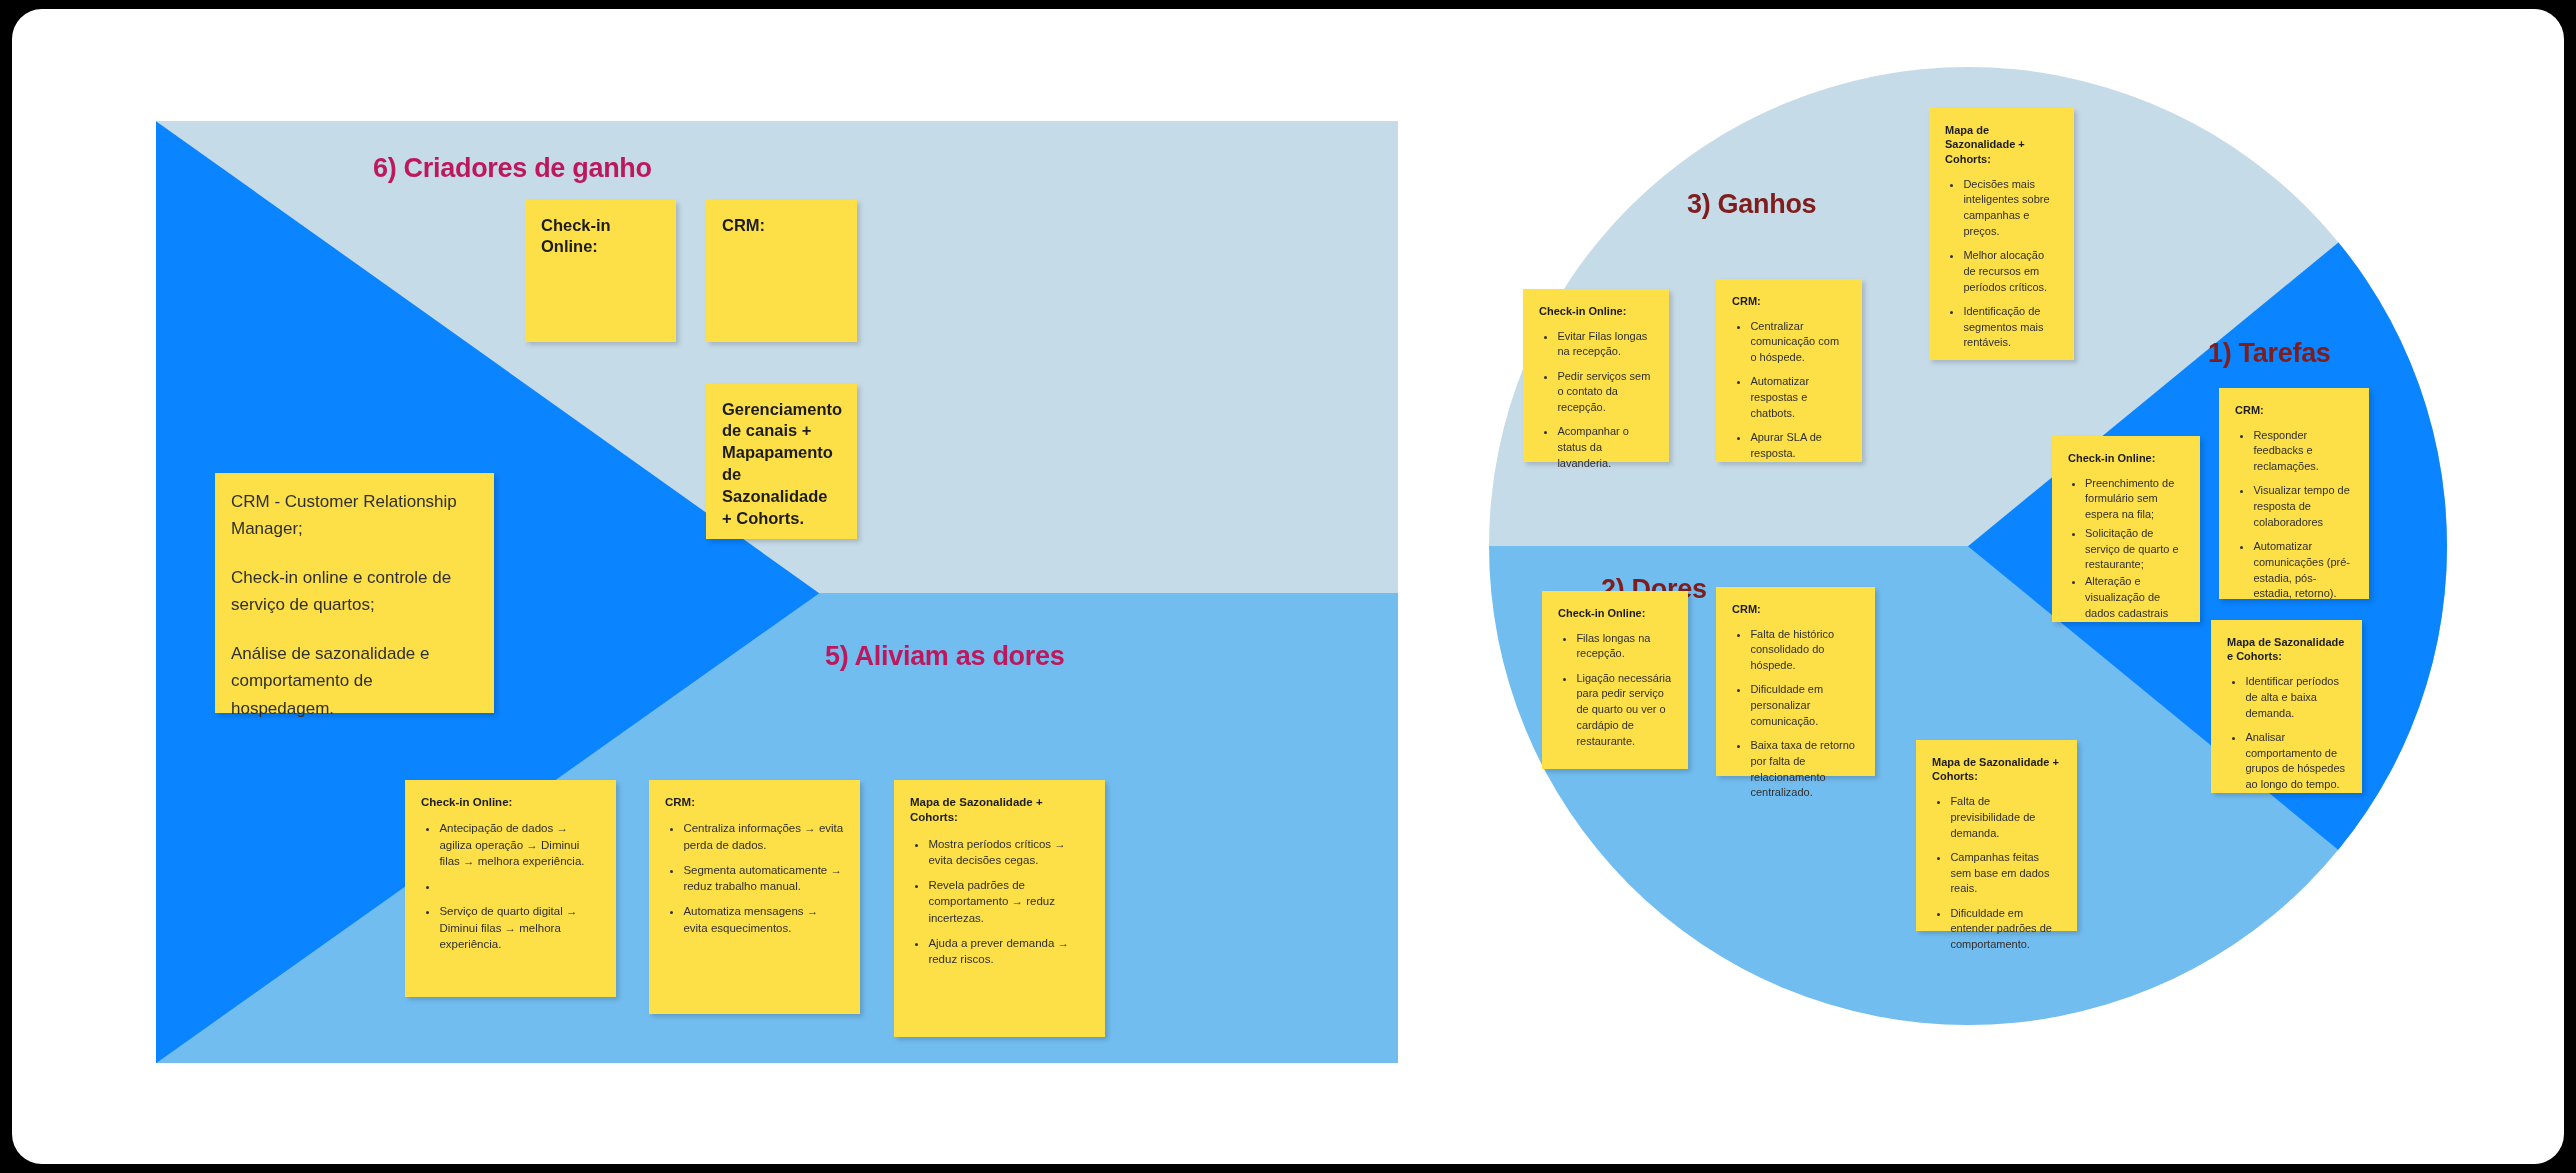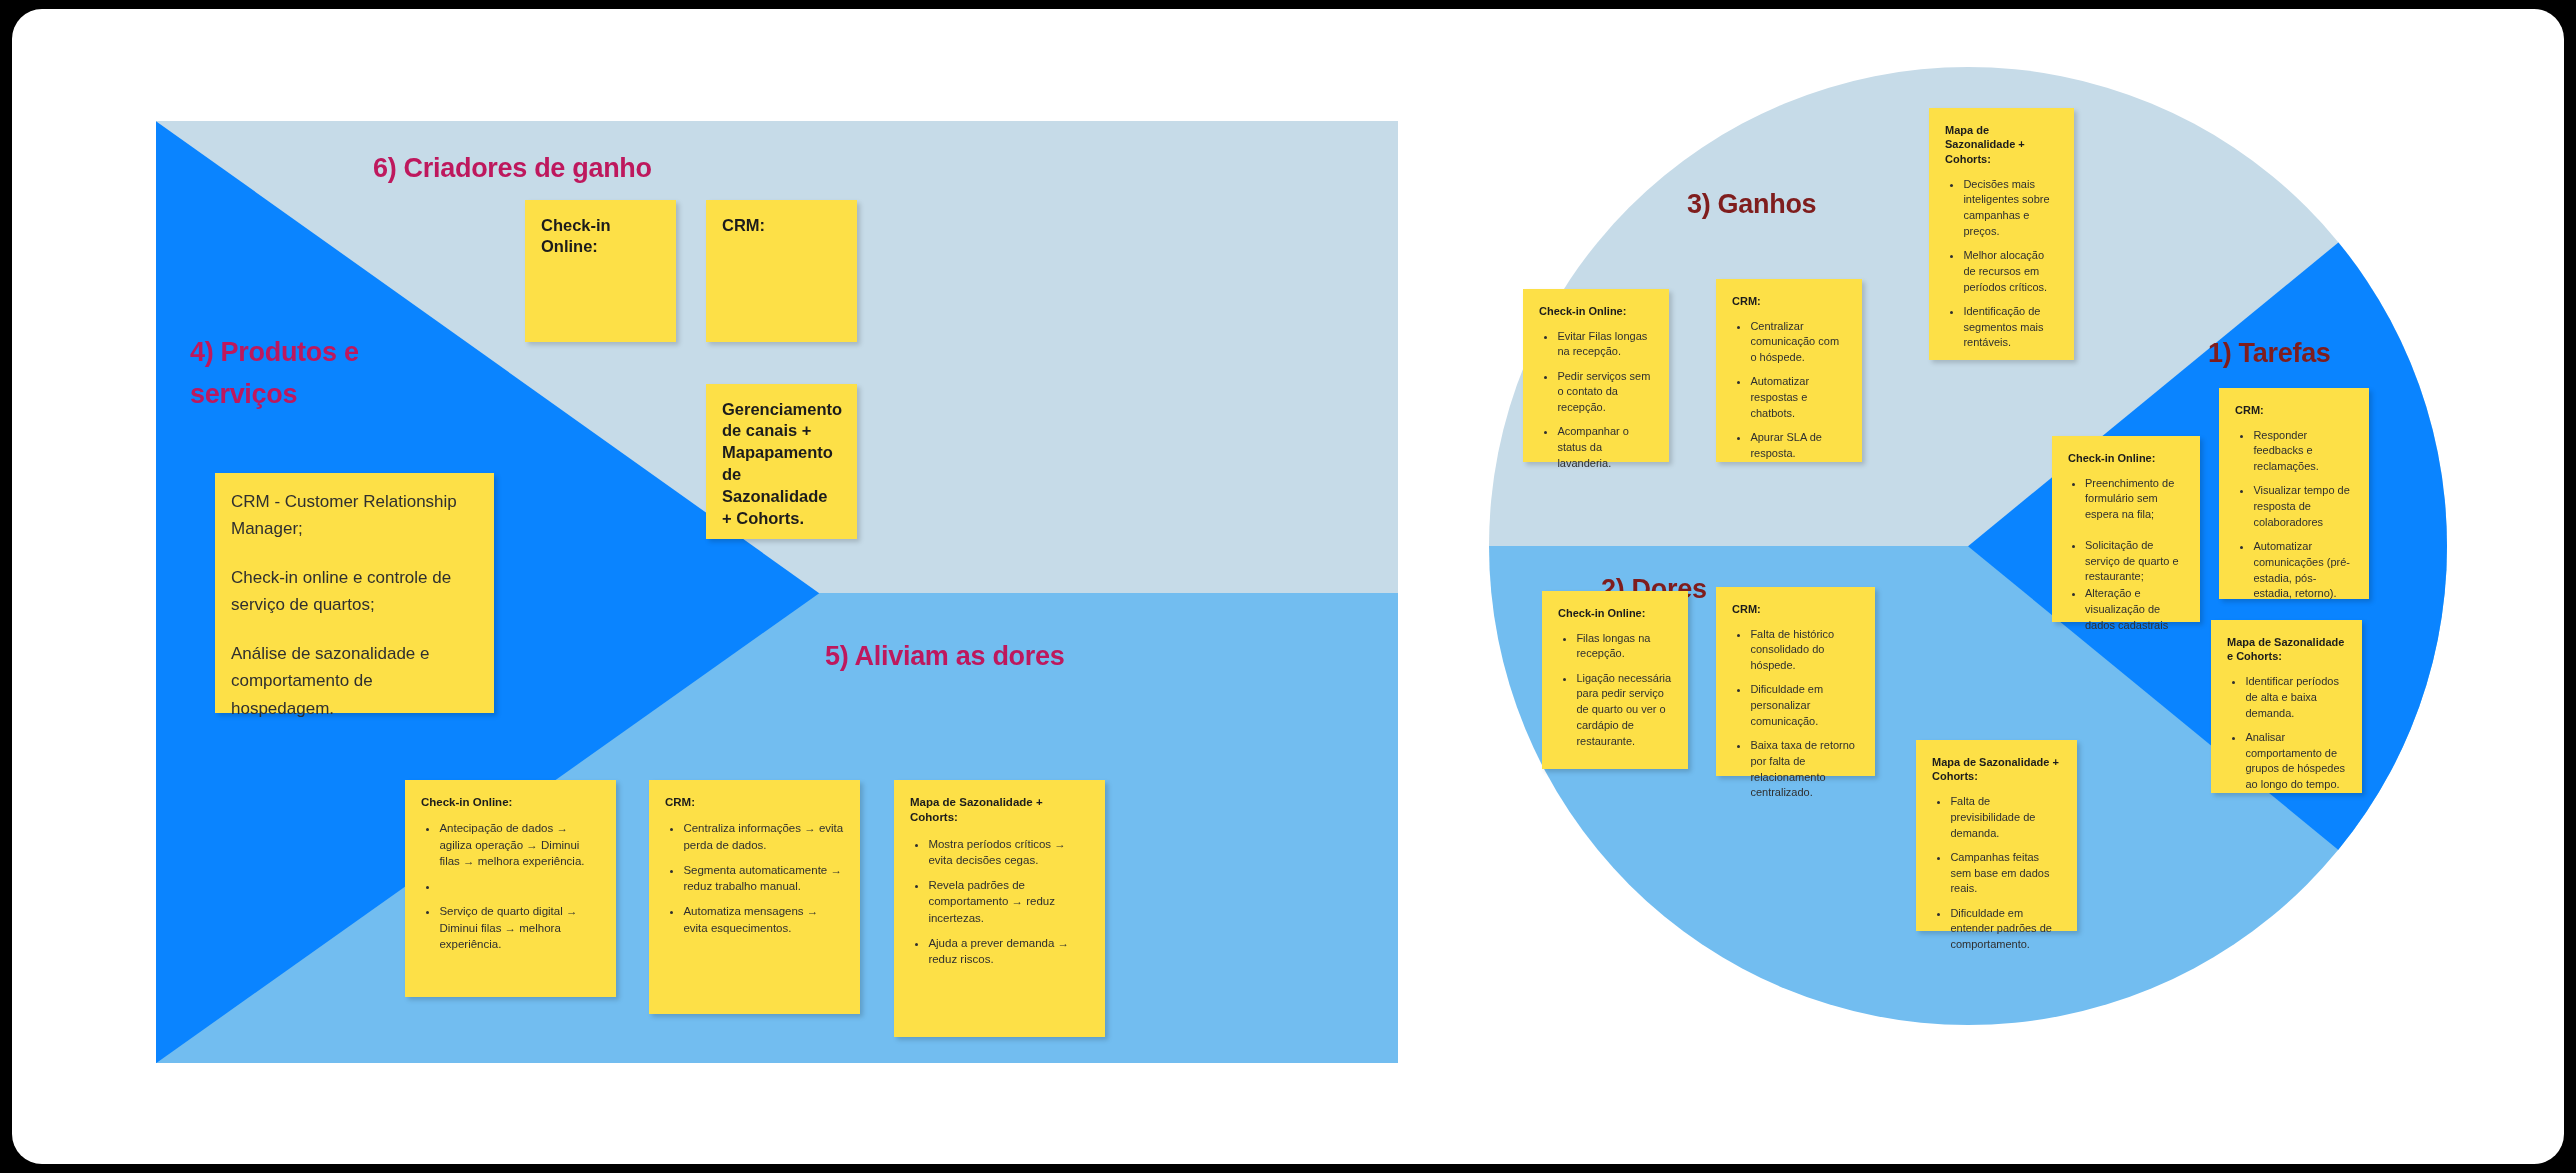--- a/index.html
+++ b/index.html
@@ -135,21 +135,20 @@
 <div id="canvas-frame">
 
   <div id="vp-square">
     <div class="vp-layer">
       <div class="vp-top-band"></div>
       <div class="vp-bottom-band"></div>
       <div class="vp-wedge"></div>
     </div>
 
     <div class="vp-title" id="title-gain-creators">6) Criadores de ganho</div>
-    <div class="vp-title" id="title-products">4) Produtos e serviços</div>
     <div class="vp-title" id="title-pain-reliev">5) Aliviam as dores</div>
 
     <div class="note n-lg" style="left:59px; top:352px; width:279px; height:240px;">
       <p class="body-line">CRM - Customer Relationship Manager;</p>
       <p class="blank-line"></p>
       <p class="body-line">Check-in online e controle de serviço de quartos;</p>
       <p class="blank-line"></p>
       <p class="body-line">Análise de sazonalidade e comportamento de hospedagem.</p>
     </div>
 
@@ -253,21 +252,21 @@
       <ul>
         <li>Falta de previsibilidade de demanda.</li>
         <li>Campanhas feitas sem base em dados reais.</li>
         <li>Dificuldade em entender padrões de comportamento.</li>
       </ul>
     </div>
 
     <div class="note n-sm" style="left:563px; top:369px; width:148px; height:186px;">
       <div class="note-title">Check-in Online:</div>
       <ul class="tight" style="padding-left:17px;">
-        <li style="margin-bottom:15px;">Preenchimento de formulário sem espera na fila;</li>
+        <li style="margin-bottom:3px;">Preenchimento de formulário sem espera na fila;</li>
         <li style="margin-bottom:1.3px;">Solicitação de serviço de quarto e restaurante;</li>
         <li>Alteração e visualização de dados cadastrais</li>
       </ul>
     </div>
 
     <div class="note n-sm" style="left:730px; top:321px; width:150px; height:211px;">
       <div class="note-title">CRM:</div>
       <ul>
         <li>Responder feedbacks e reclamações.</li>
         <li>Visualizar tempo de resposta de colaboradores</li>

